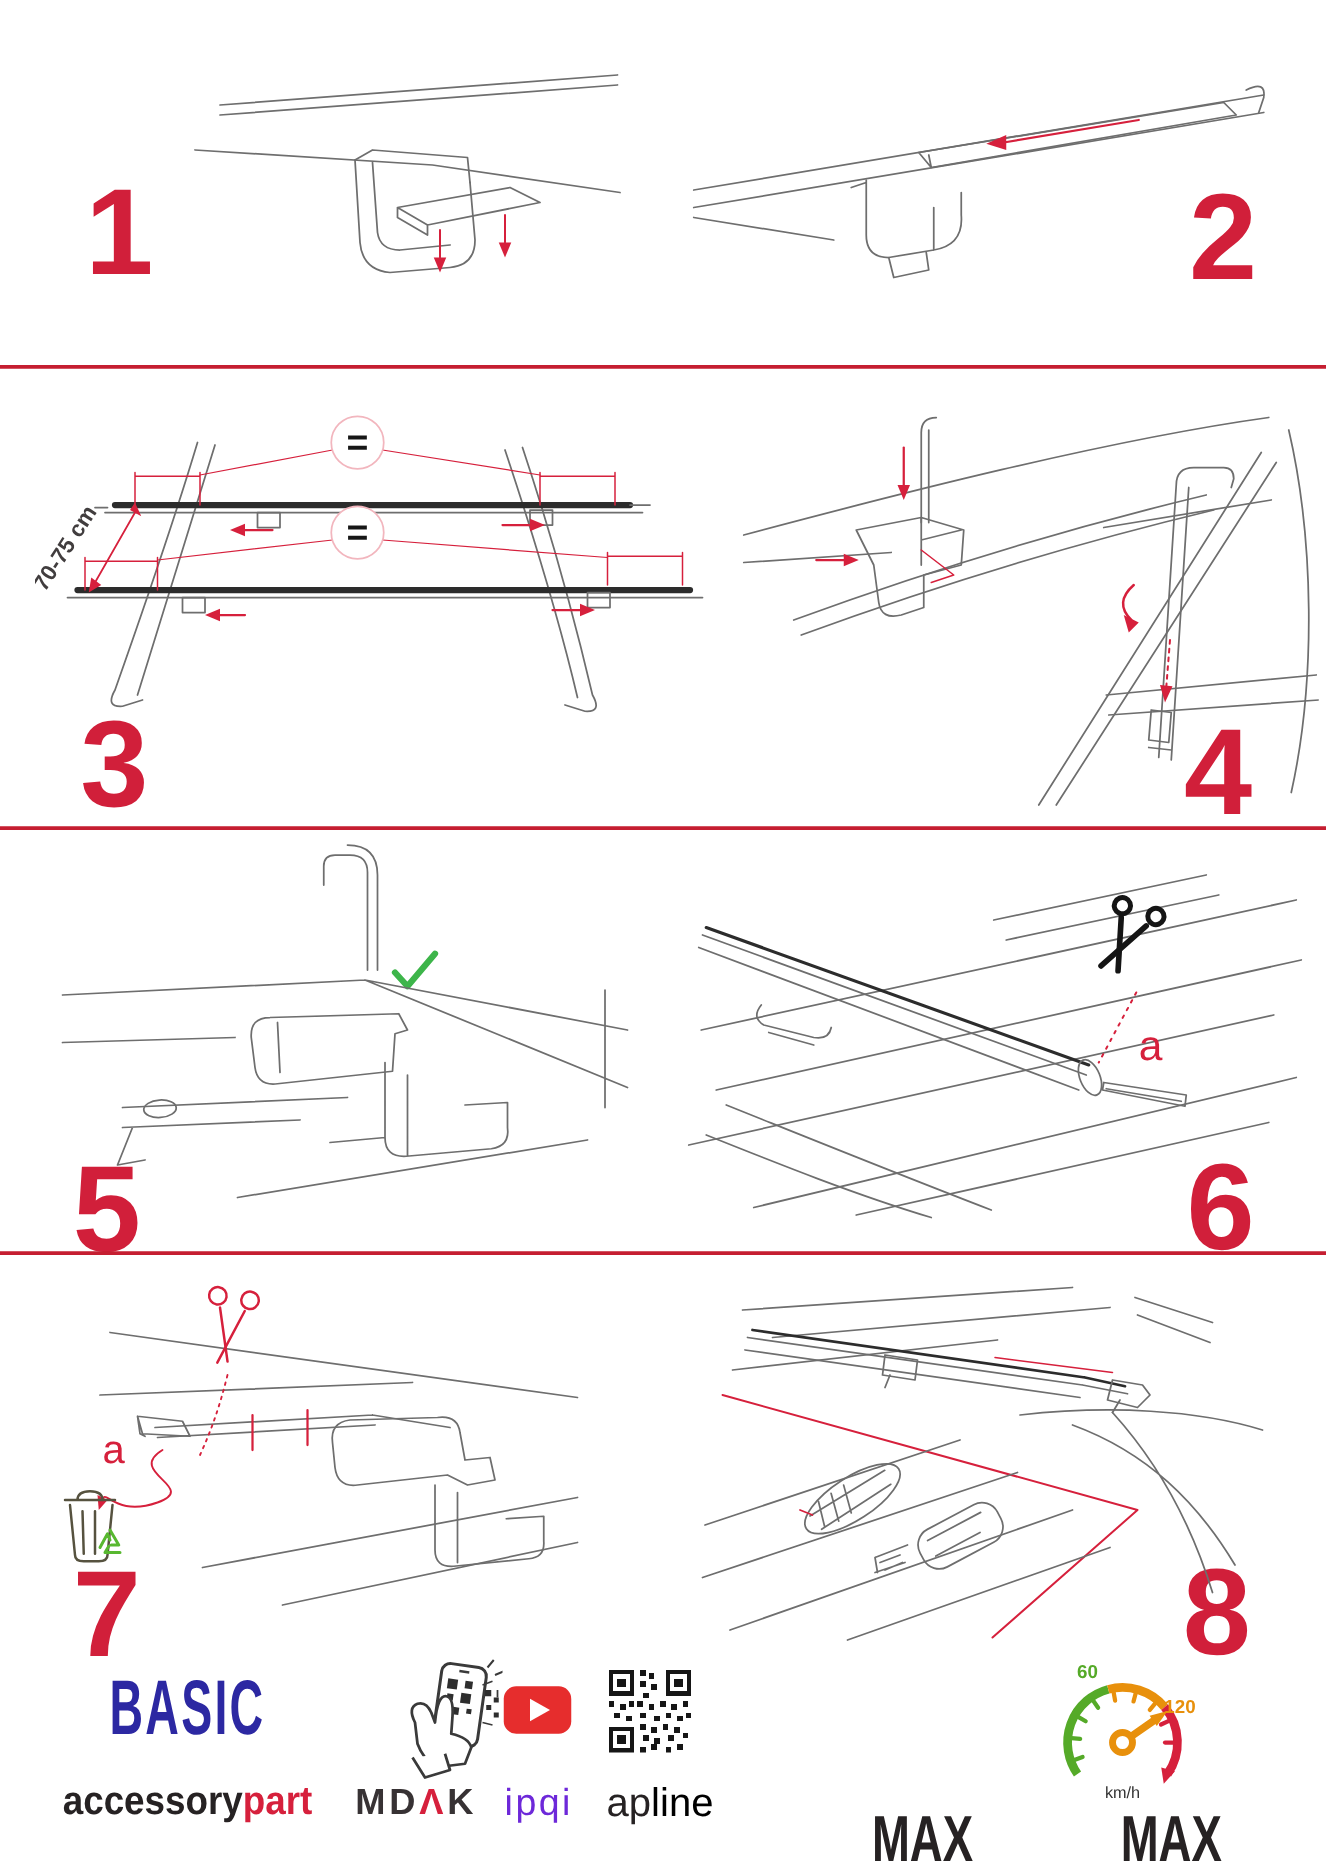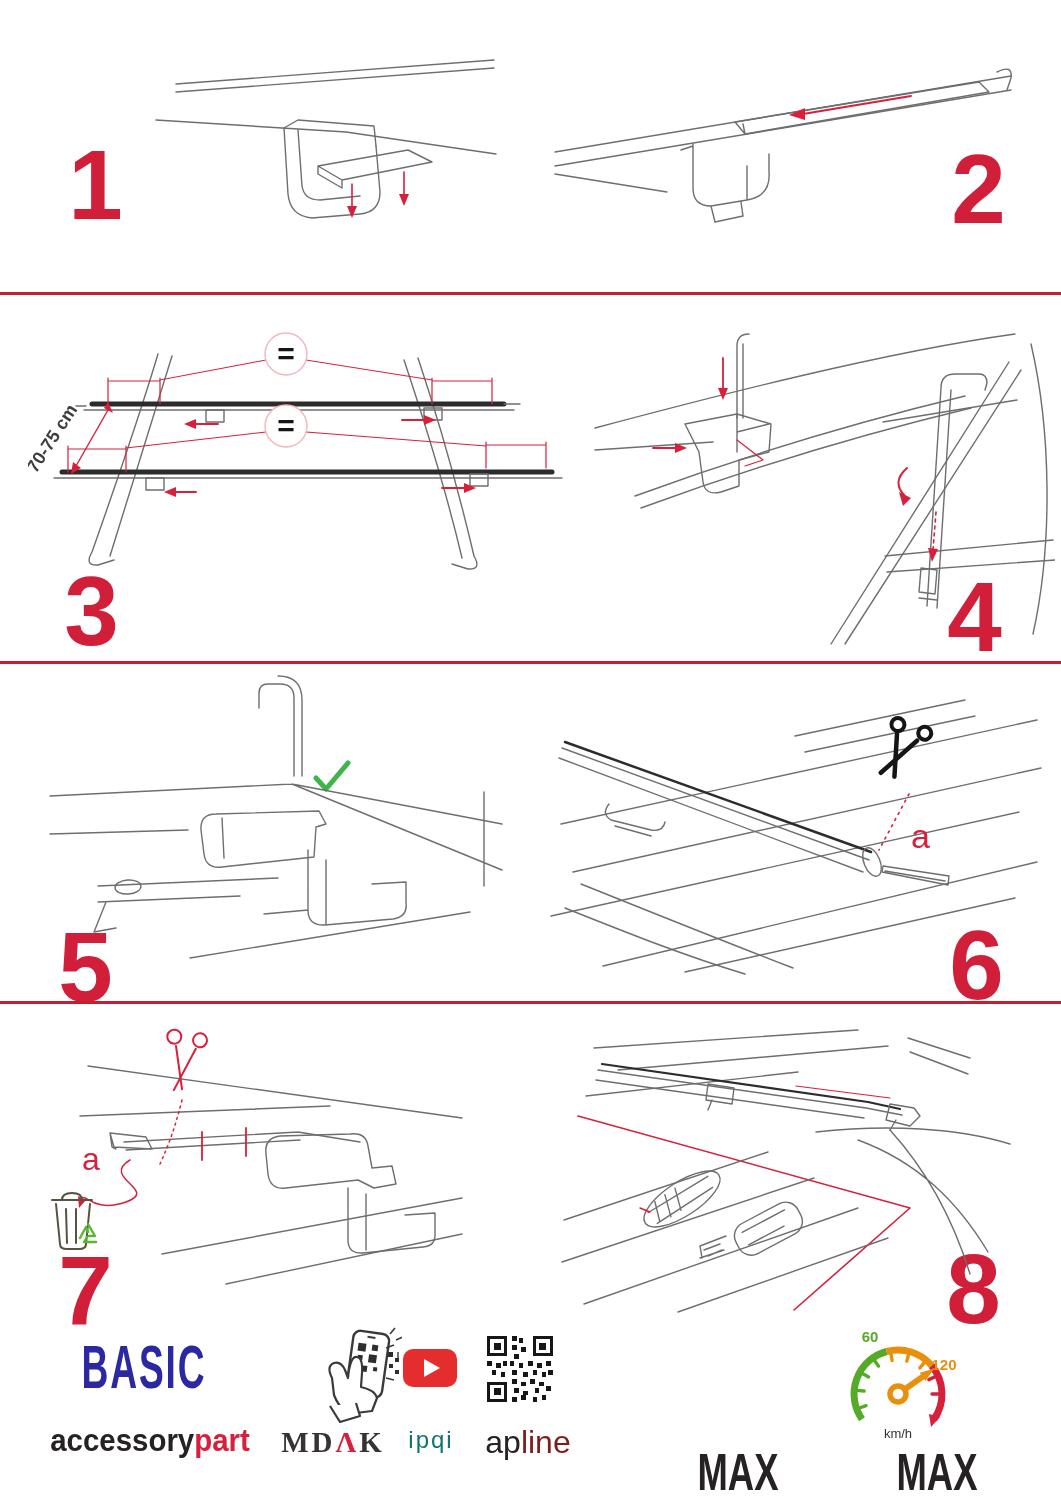--- a/index.html
+++ b/index.html
@@ -6,34 +6,34 @@
   .page{position:relative;width:1061px;height:1500px;background:#ffffff;margin:0 auto;overflow:hidden;}
   .abs{position:absolute;}
   .divider{position:absolute;left:0;width:1061px;height:3px;background:#c51e31;}
   .stepnum{position:absolute;color:#d11f3a;font-weight:700;font-size:98px;line-height:1;
            text-align:center;letter-spacing:-3px;}
   .fig svg{display:block;}
   svg .ink{fill:none;stroke:#6e6e6e;stroke-width:1.4;stroke-linecap:round;stroke-linejoin:round;}
   svg .dark{fill:none;stroke:#2c2c2c;stroke-linecap:round;}
   svg .red{fill:none;stroke:#d6203c;stroke-linecap:round;stroke-linejoin:round;}
   svg text{font-family:"Liberation Sans",sans-serif;}
-  .basic-wrap{position:absolute;left:40px;top:1336px;width:220px;text-align:left;}
+  .basic-wrap{position:absolute;left:40px;top:1336px;width:220px;text-align:center;}
   .basic{display:inline-block;color:#2c28a2;font-size:62px;font-weight:700;line-height:1;
          letter-spacing:3px;transform:scaleX(.60);transform-origin:center;white-space:nowrap;}
   .brandline{position:absolute;left:40px;top:1422px;width:220px;text-align:center;font-size:32px;
              font-weight:700;color:#262223;white-space:nowrap;transform:scaleX(.92);transform-origin:center;}
   .brandline .r{color:#d6203c;}
   .mdak{position:absolute;left:278px;top:1426px;width:110px;text-align:center;font-size:29px;
-        font-weight:700;color:#373234;letter-spacing:3px;white-space:nowrap;font-family:Liberation Serif, serif;}
+        font-weight:700;color:#373234;letter-spacing:3px;white-space:nowrap;}
   .mdak .r{color:#d6203c;}
-  .ipqi{position:absolute;left:396px;top:1426px;width:70px;text-align:center;font-size:24px;
-        color:#0f766e;letter-spacing:2px;}
+  .ipqi{position:absolute;left:396px;top:1426px;width:70px;text-align:center;font-size:30px;
+        color:#6d28d9;letter-spacing:2px;}
   .apline{position:absolute;left:478px;top:1424px;width:100px;text-align:center;font-size:32px;
           color:#262223;white-space:nowrap;}
-  .apline .r{color:#7f1d1d;}
+  .apline .r{color:#000000;}
   .maxlabel{position:absolute;font-size:52px;font-weight:700;color:#262223;text-align:center;
             transform:scaleX(.70);transform-origin:center;line-height:1;}
 </style>
 </head>
 <body>
 
 <div class="page">
 
   <div class="stepnum" style="left:52px;top:136px;width:84px;">1</div>
   <div class="fig abs" style="left:140px;top:28px;">

